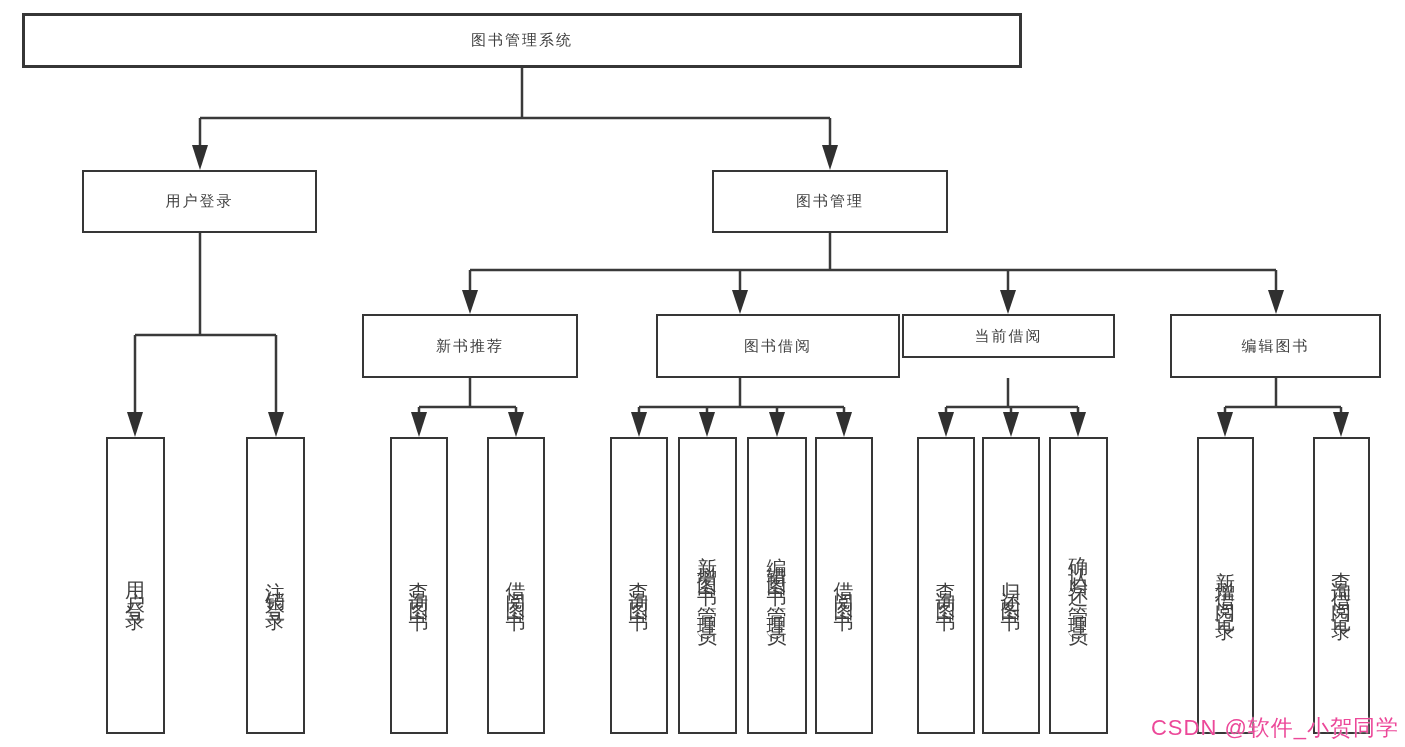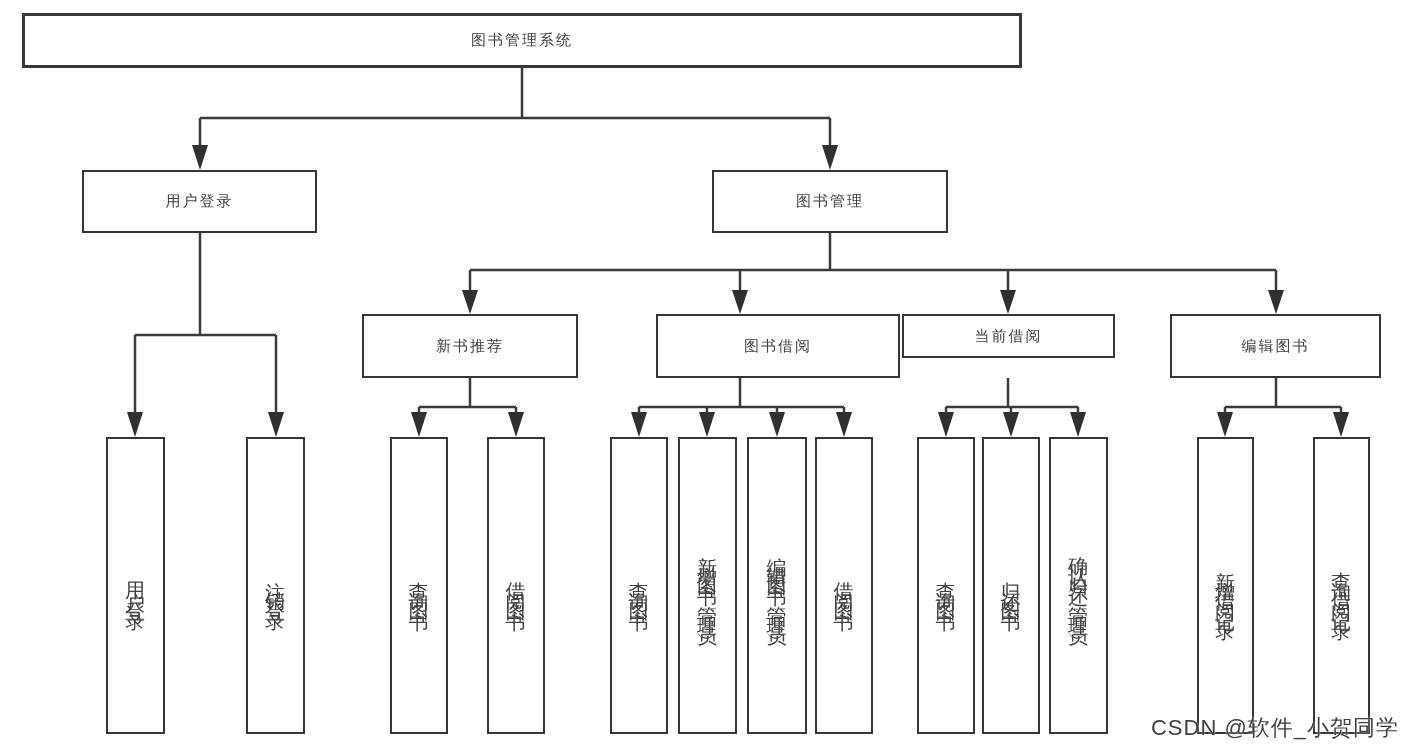--- a/index.html
+++ b/index.html
@@ -19,21 +19,21 @@
   }
   .leaf span{
     writing-mode:vertical-rl;text-orientation:mixed;
     font-size:20px;letter-spacing:10px;line-height:1;color:#3f3f3f;
     white-space:nowrap;
   }
   svg.wires{position:absolute;left:0;top:0;pointer-events:none;}
   svg.wires line{stroke:#3a3a3a;stroke-width:2.5;}
   svg.wires polygon{fill:#303030;}
   #watermark{
-    position:absolute;right:6px;bottom:4px;font-size:22px;color:#404040;
+    position:absolute;right:6px;bottom:4px;font-size:22px;color:#ec4899;
     letter-spacing:1px;text-shadow:0 0 2px #ffffff;
   }
 </style>
 </head>
 <body>
 
 <div id="canvas">
 
   <svg class="wires" width="1405" height="747" viewBox="0 0 1405 747">
 

